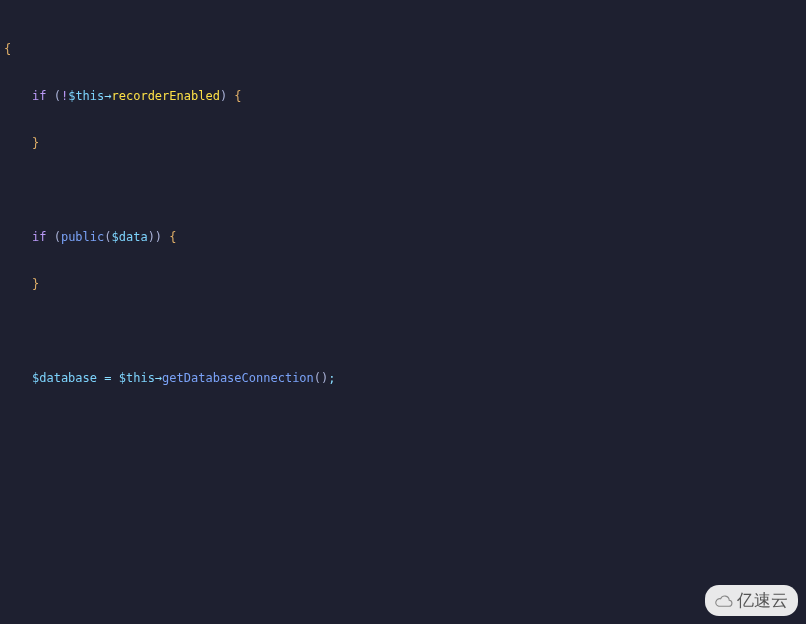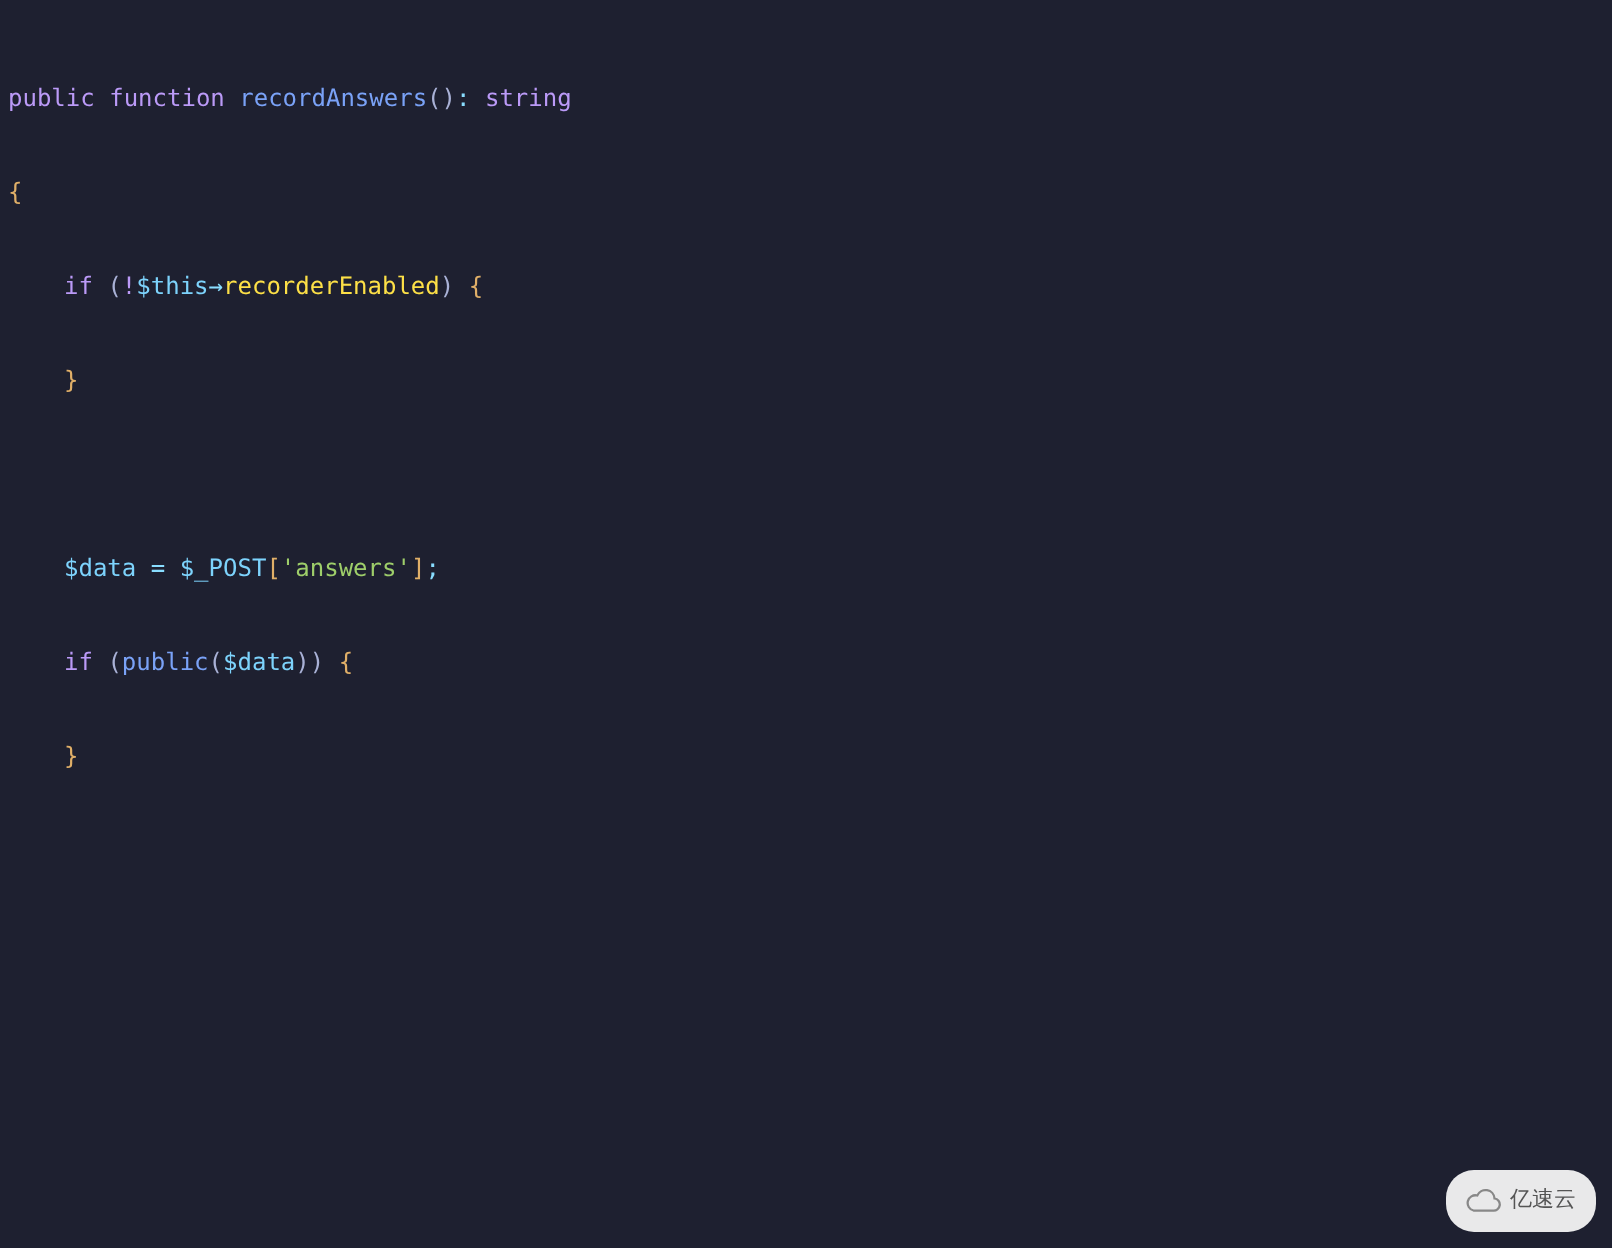--- a/index.html
+++ b/index.html
@@ -42,39 +42,38 @@
       position: absolute;
       bottom: 8px;
       right: 8px;
       background: rgba(255,255,255,0.9);
       border-radius: 14px;
       padding: 4px 10px 4px 10px;
       display: flex;
       align-items: center;
       gap: 2px;
       font-family: sans-serif;
-      font-size: 11px;
+      font-size: 17px;
       color: #555;
     }
     .cloud-icon { display: inline-block; margin-right: 2px;}
     .cloud-icon svg { width: 18px; height: 14px; vertical-align: middle;}
   </style>
 </head>
 <body>
 
 <div class="code-container">
-<span class="line"><span class="kw">public</span> <span class="kw">function</span> <span class="fn">recordAnswers</span><span class="punc">()</span><span class="op">:</span> <span class="kw">string</span></span>
 <span class="line"><span class="brace">{</span></span>
 <span class="line indent-1"><span class="kw">if</span> <span class="punc">(</span><span class="not">!</span><span class="var">$this</span><span class="arrow">→</span><span class="prop">recorderEnabled</span><span class="punc">)</span> <span class="brace">{</span></span>
 <span class="line indent-1"><span class="brace">}</span></span>
 <span class="line"> </span>
-<span class="line indent-1"><span class="var">$data</span> <span class="op">=</span> <span class="var">$_POST</span><span class="brkt">[</span><span class="str">'answers'</span><span class="brkt">]</span><span class="semi">;</span></span>
 <span class="line indent-1"><span class="kw">if</span> <span class="punc">(</span><span class="fn">public</span><span class="punc">(</span><span class="var">$data</span><span class="punc">))</span> <span class="brace">{</span></span>
 <span class="line indent-1"><span class="brace">}</span></span>
 <span class="line"> </span>
+<span class="line indent-1"><span class="var">$database</span> <span class="op">=</span> <span class="var">$this</span><span class="arrow">→</span><span class="fn">getDatabaseConnection</span><span class="punc">()</span><span class="semi">;</span></span>
 <span class="line"> </span>
 
 
 
 
 
 
 
 
 

